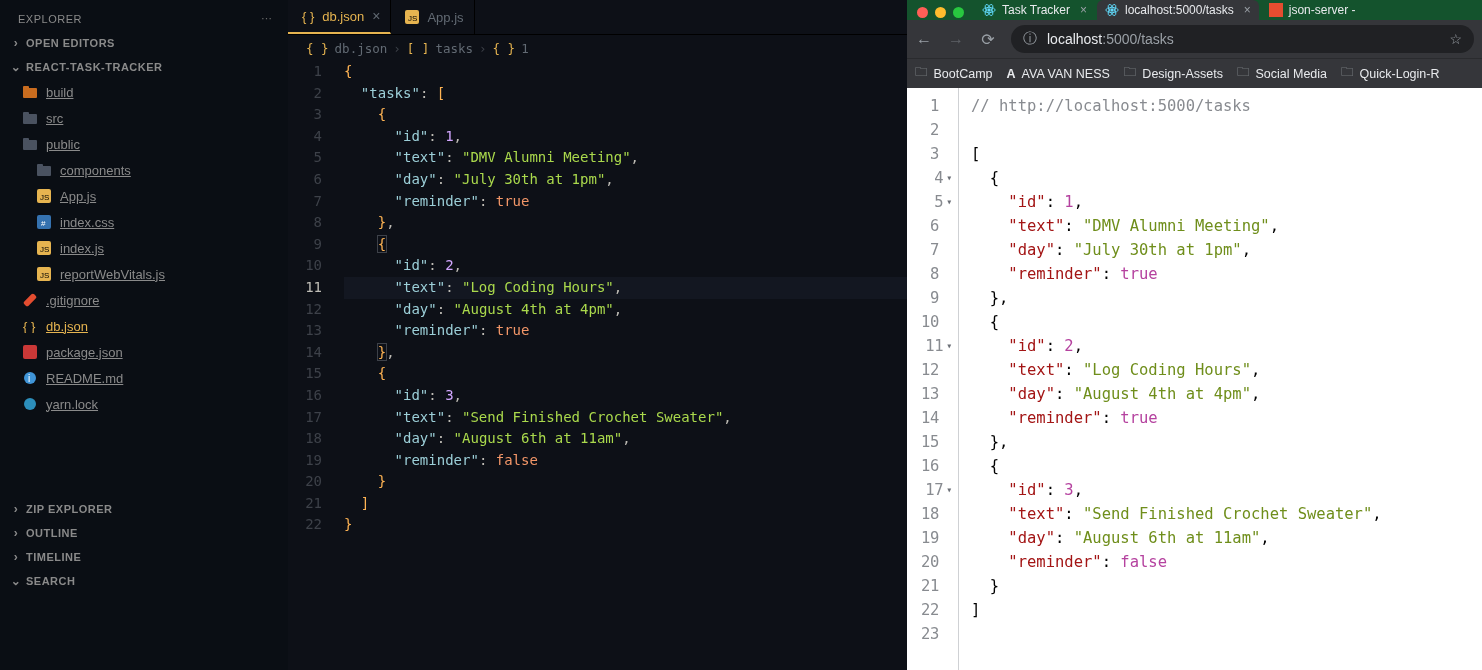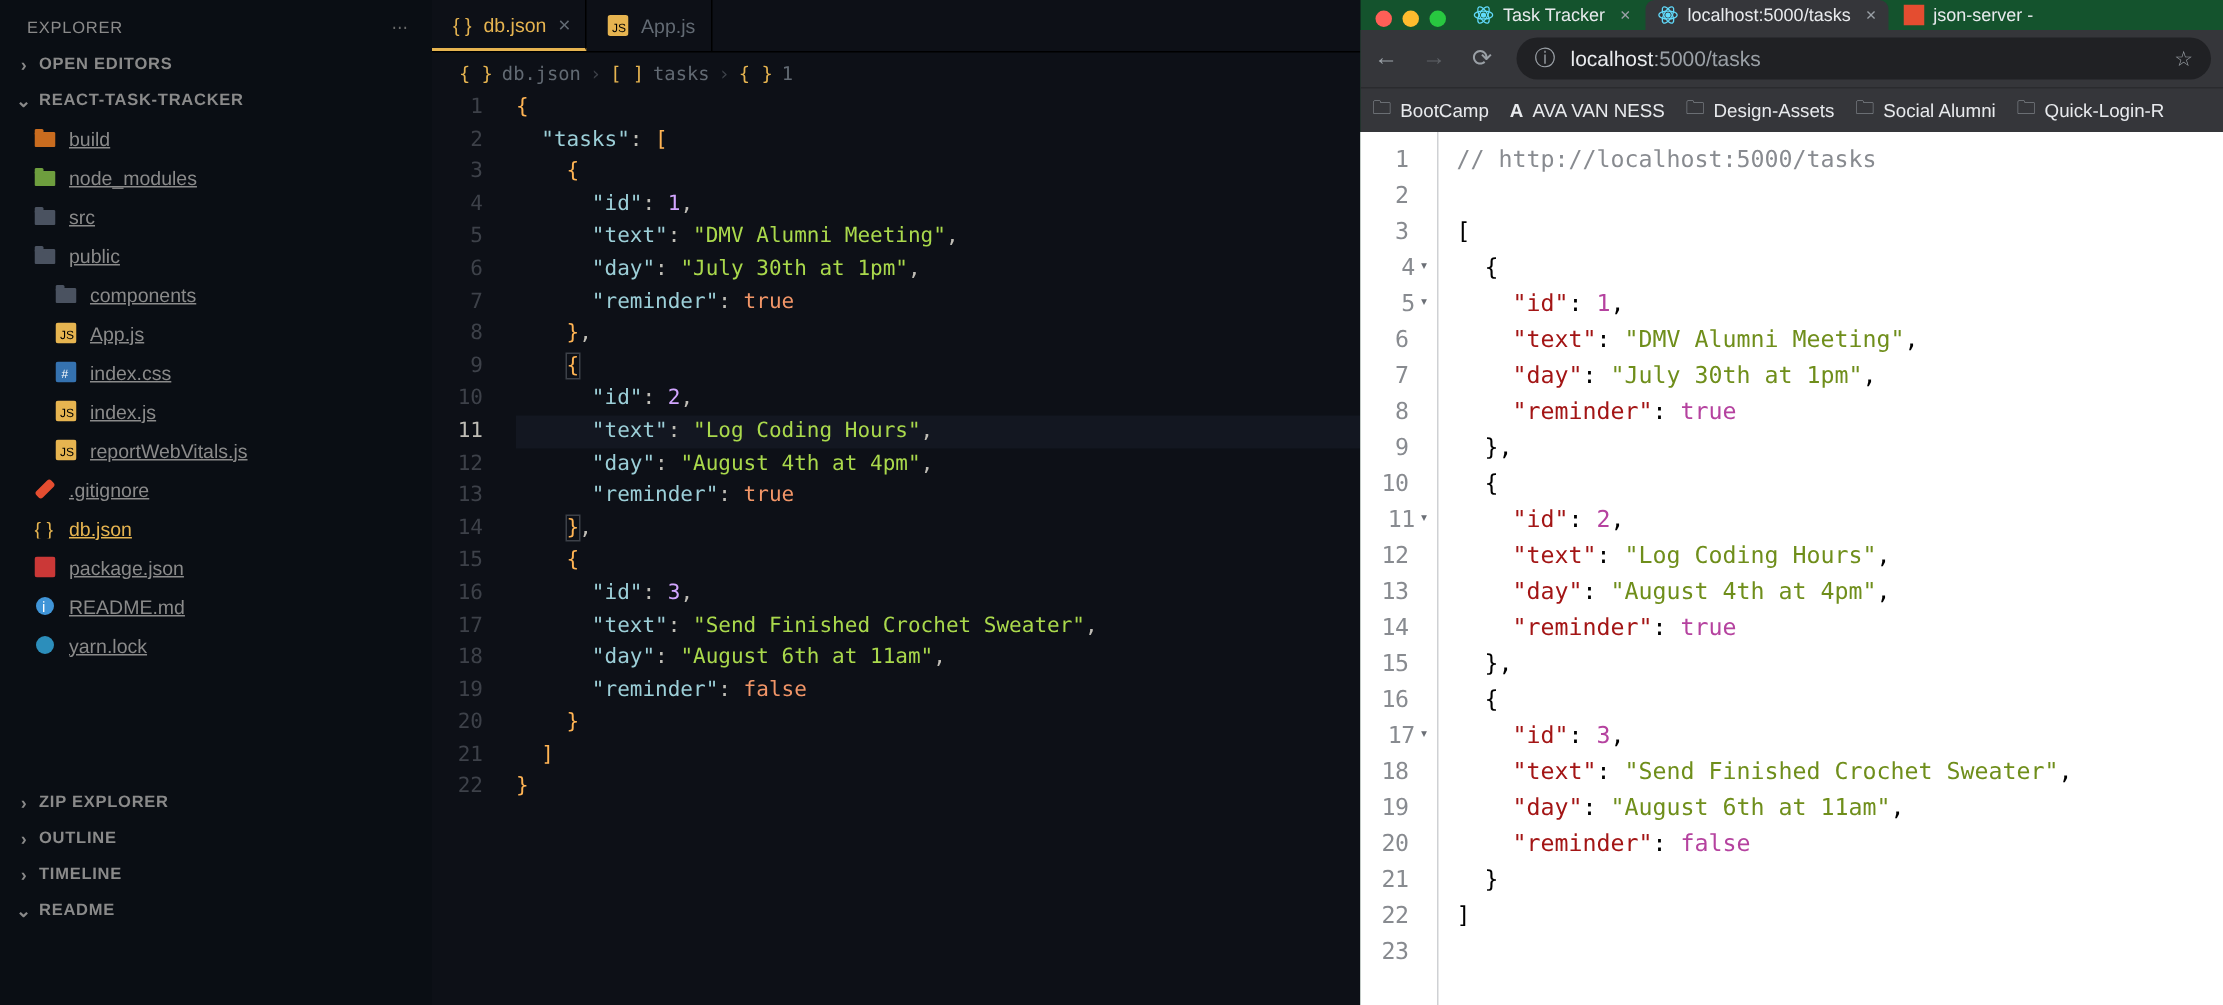--- a/index.html
+++ b/index.html
@@ -124,29 +124,20 @@
           <svg width="14" height="12">
             <rect width="14" height="10" y="2" rx="1" fill="#c96c1f"></rect>
             <rect width="6" height="4" rx="1" fill="#c96c1f"></rect>
           </svg>
         </span>
       <span>build</span>
     </div>
     <div class="tree-item d1">
       <span class="ico">
           <svg width="14" height="12">
-            <rect width="14" height="10" y="2" rx="1" fill="#6e9e3e"></rect>
-            <rect width="6" height="4" rx="1" fill="#6e9e3e"></rect>
-          </svg>
-        </span>
-      <span>node_modules</span>
-    </div>
-    <div class="tree-item d1">
-      <span class="ico">
-          <svg width="14" height="12">
             <rect width="14" height="10" y="2" rx="1" fill="#4a5260"></rect>
             <rect width="6" height="4" rx="1" fill="#4a5260"></rect>
           </svg>
         </span>
       <span>src</span>
     </div>
     <div class="tree-item d1">
       <span class="ico">
           <svg width="14" height="12">
             <rect width="14" height="10" y="2" rx="1" fill="#4a5260"></rect>
@@ -250,21 +241,21 @@
     <div class="section-head">
         <span class="chev">›</span>
         <span>OUTLINE</span>
       </div>
     <div class="section-head">
         <span class="chev">›</span>
         <span>TIMELINE</span>
       </div>
     <div class="section-head">
         <span class="chev">⌄</span>
-        <span>README</span>
+        <span>SEARCH</span>
       </div>
   </div>
 
   <div class="editor">
     <div class="tabs">
       <div class="tab active">
         <span style="color:#e6b450">{ }</span>
         <span>db.json</span>
         <span class="close">×</span>
       </div>
@@ -402,21 +393,21 @@
     <div class="bm">
         <span style="font-weight:700">A</span>
         <span>AVA VAN NESS</span>
       </div>
     <div class="bm">
         <span class="fold">🗀</span>
         <span>Design-Assets</span>
       </div>
     <div class="bm">
         <span class="fold">🗀</span>
-        <span>Social Alumni</span>
+        <span>Social Media</span>
       </div>
     <div class="bm">
         <span class="fold">🗀</span>
         <span>Quick-Login-R</span>
       </div>
   </div>
 
   <div class="viewer">
     <div class="vgut" id="vgutter">
         <div class="vl">

